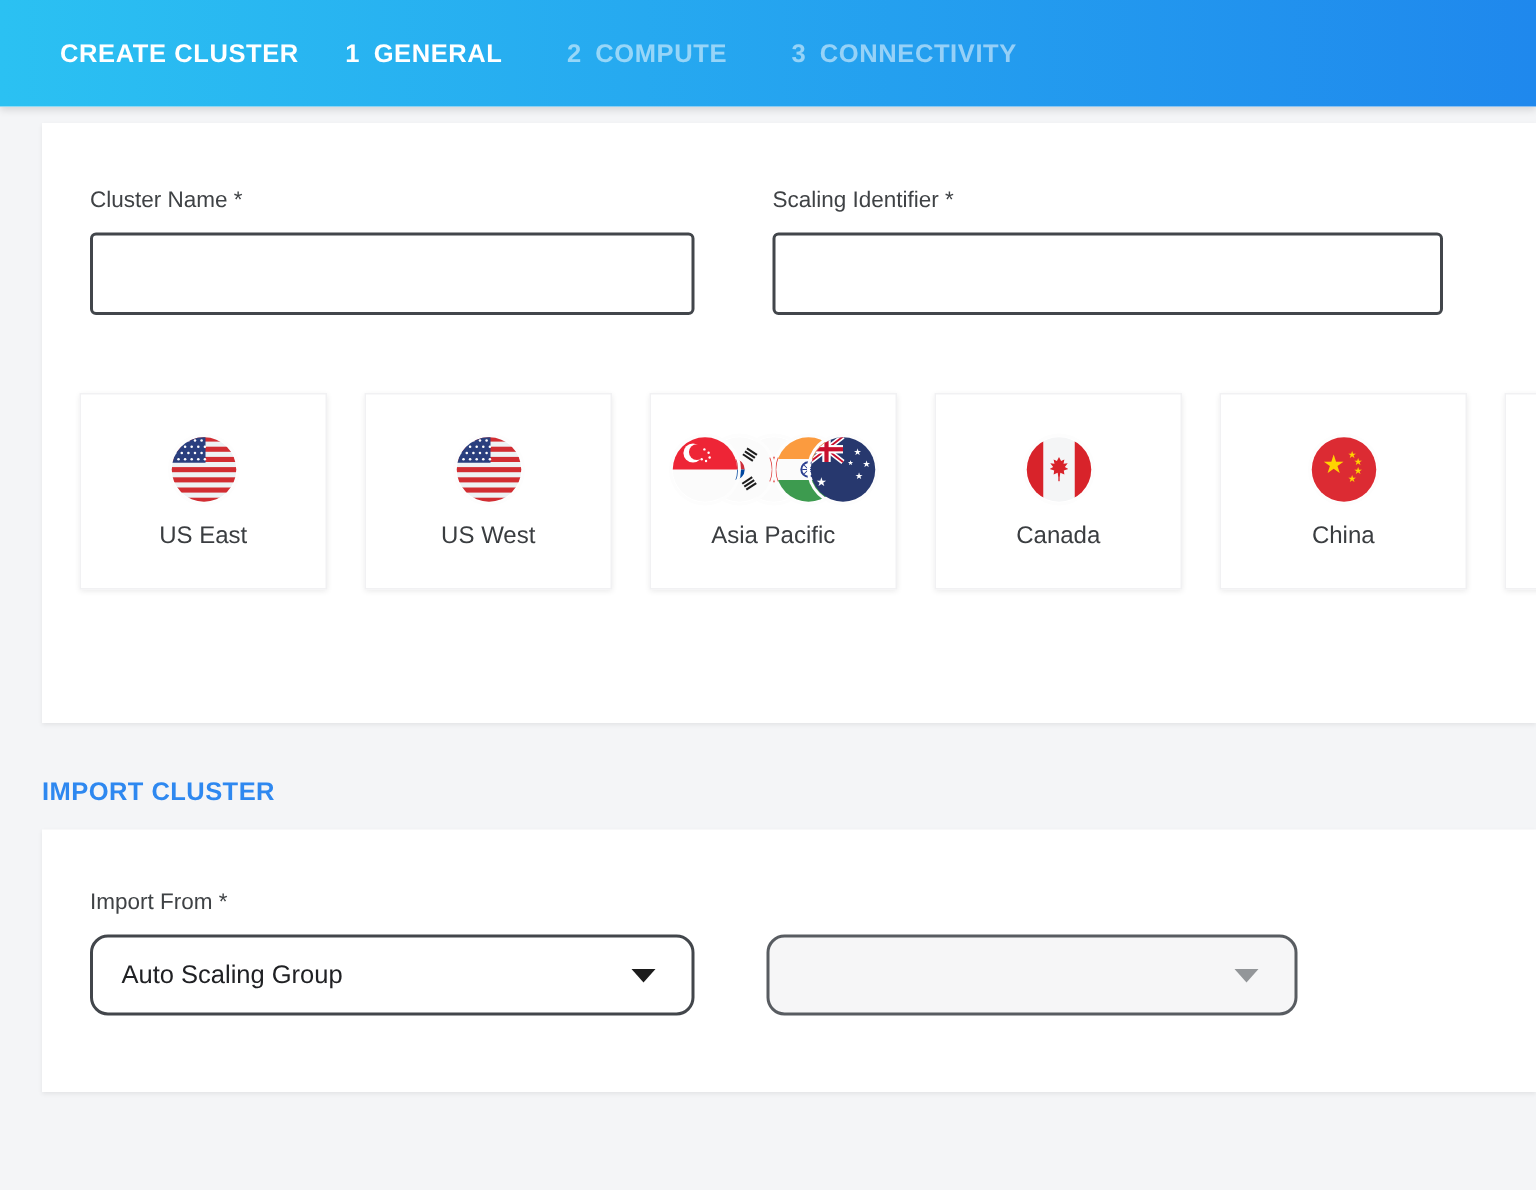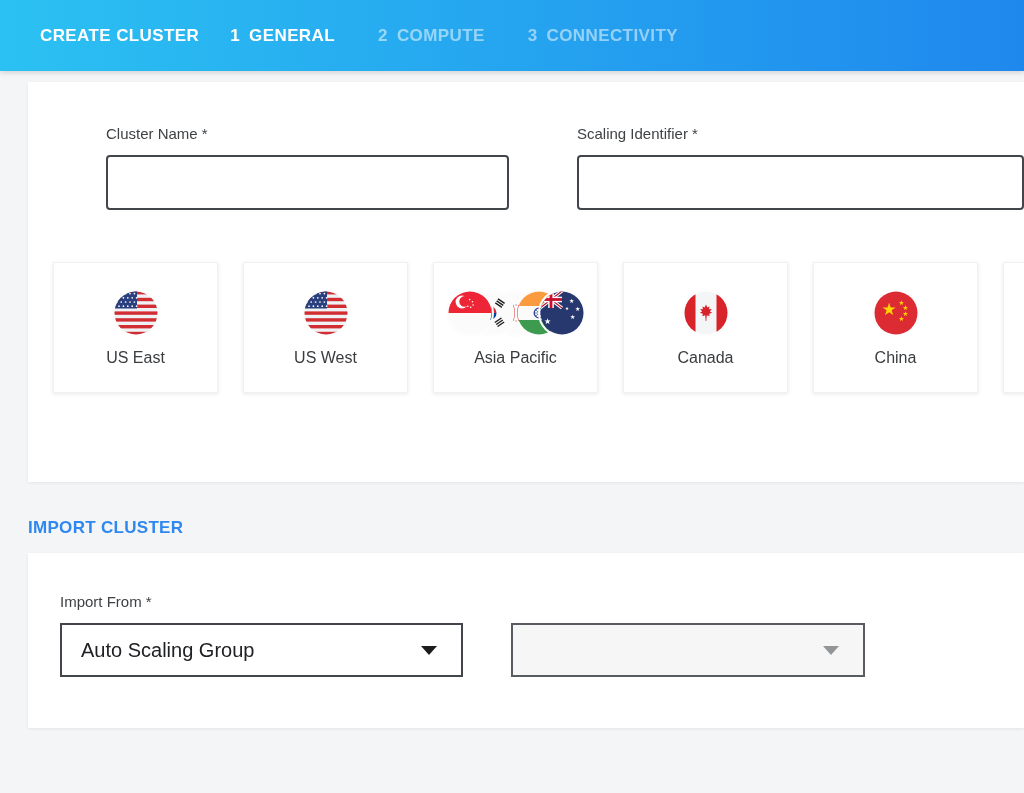--- a/index.html
+++ b/index.html
@@ -35,21 +35,21 @@
   .heading-1{padding-top:52px;}
   .heading-2{padding-top:36px;}
   .card{
     background:#ffffff;
     box-shadow:0 1px 3px rgba(0,0,0,.07);
     box-sizing:border-box;
   }
   .card-1{margin-top:11px;height:400px;padding:43px 0 0 32px;}
   .card-2{margin-top:15px;height:175px;padding:40px 0 0 32px;}
   
-  .form-row{display:flex;gap:68px;justify-content:flex-end;}
+  .form-row{display:flex;gap:52px;}
   .flabel{font-size:15px;color:#3f4245;margin-bottom:13px;}
   .text-input{
     display:block;width:403px;height:55px;box-sizing:border-box;
     border:2px solid #42464b;border-radius:4px;background:#fff;
     font-size:16px;padding:0 14px;outline:none;
     font-family:"Liberation Sans","DejaVu Sans",sans-serif;
   }
   .field-wide .text-input{width:447px;}
   
   .regions{display:flex;gap:25px;margin:52px 0 0 -7px;}
@@ -63,24 +63,24 @@
   .flag-stack{display:inline-flex;height:44px;}
   .flag{
     width:44px;height:44px;border-radius:50%;
     box-shadow:0 0 0 2px #fdfdfd;position:relative;display:block;
   }
   .region-label{margin-top:14px;font-size:16px;color:#3a3d40;}
   
   .select-row{display:flex;gap:48px;}
   .select{
     width:403px;height:54px;box-sizing:border-box;
-    border:2px solid #42464b;border-radius:0;background:#fff;
+    border:2px solid #42464b;border-radius:12px;background:#fff;
     display:flex;align-items:center;justify-content:space-between;
     padding:0 24px 0 19px;cursor:pointer;
-    font-size:20px;color:#202124;
+    font-size:17px;color:#202124;
   }
   .caret{
     width:0;height:0;flex:0 0 auto;
     border-left:8px solid transparent;border-right:8px solid transparent;
     border-top:9px solid #1c1c1c;
   }
   .select-disabled{width:354px;background:#f6f6f7;border-color:#585c61;}
   .select-disabled .caret{border-top-color:#939699;}
 </style>
 </head>

